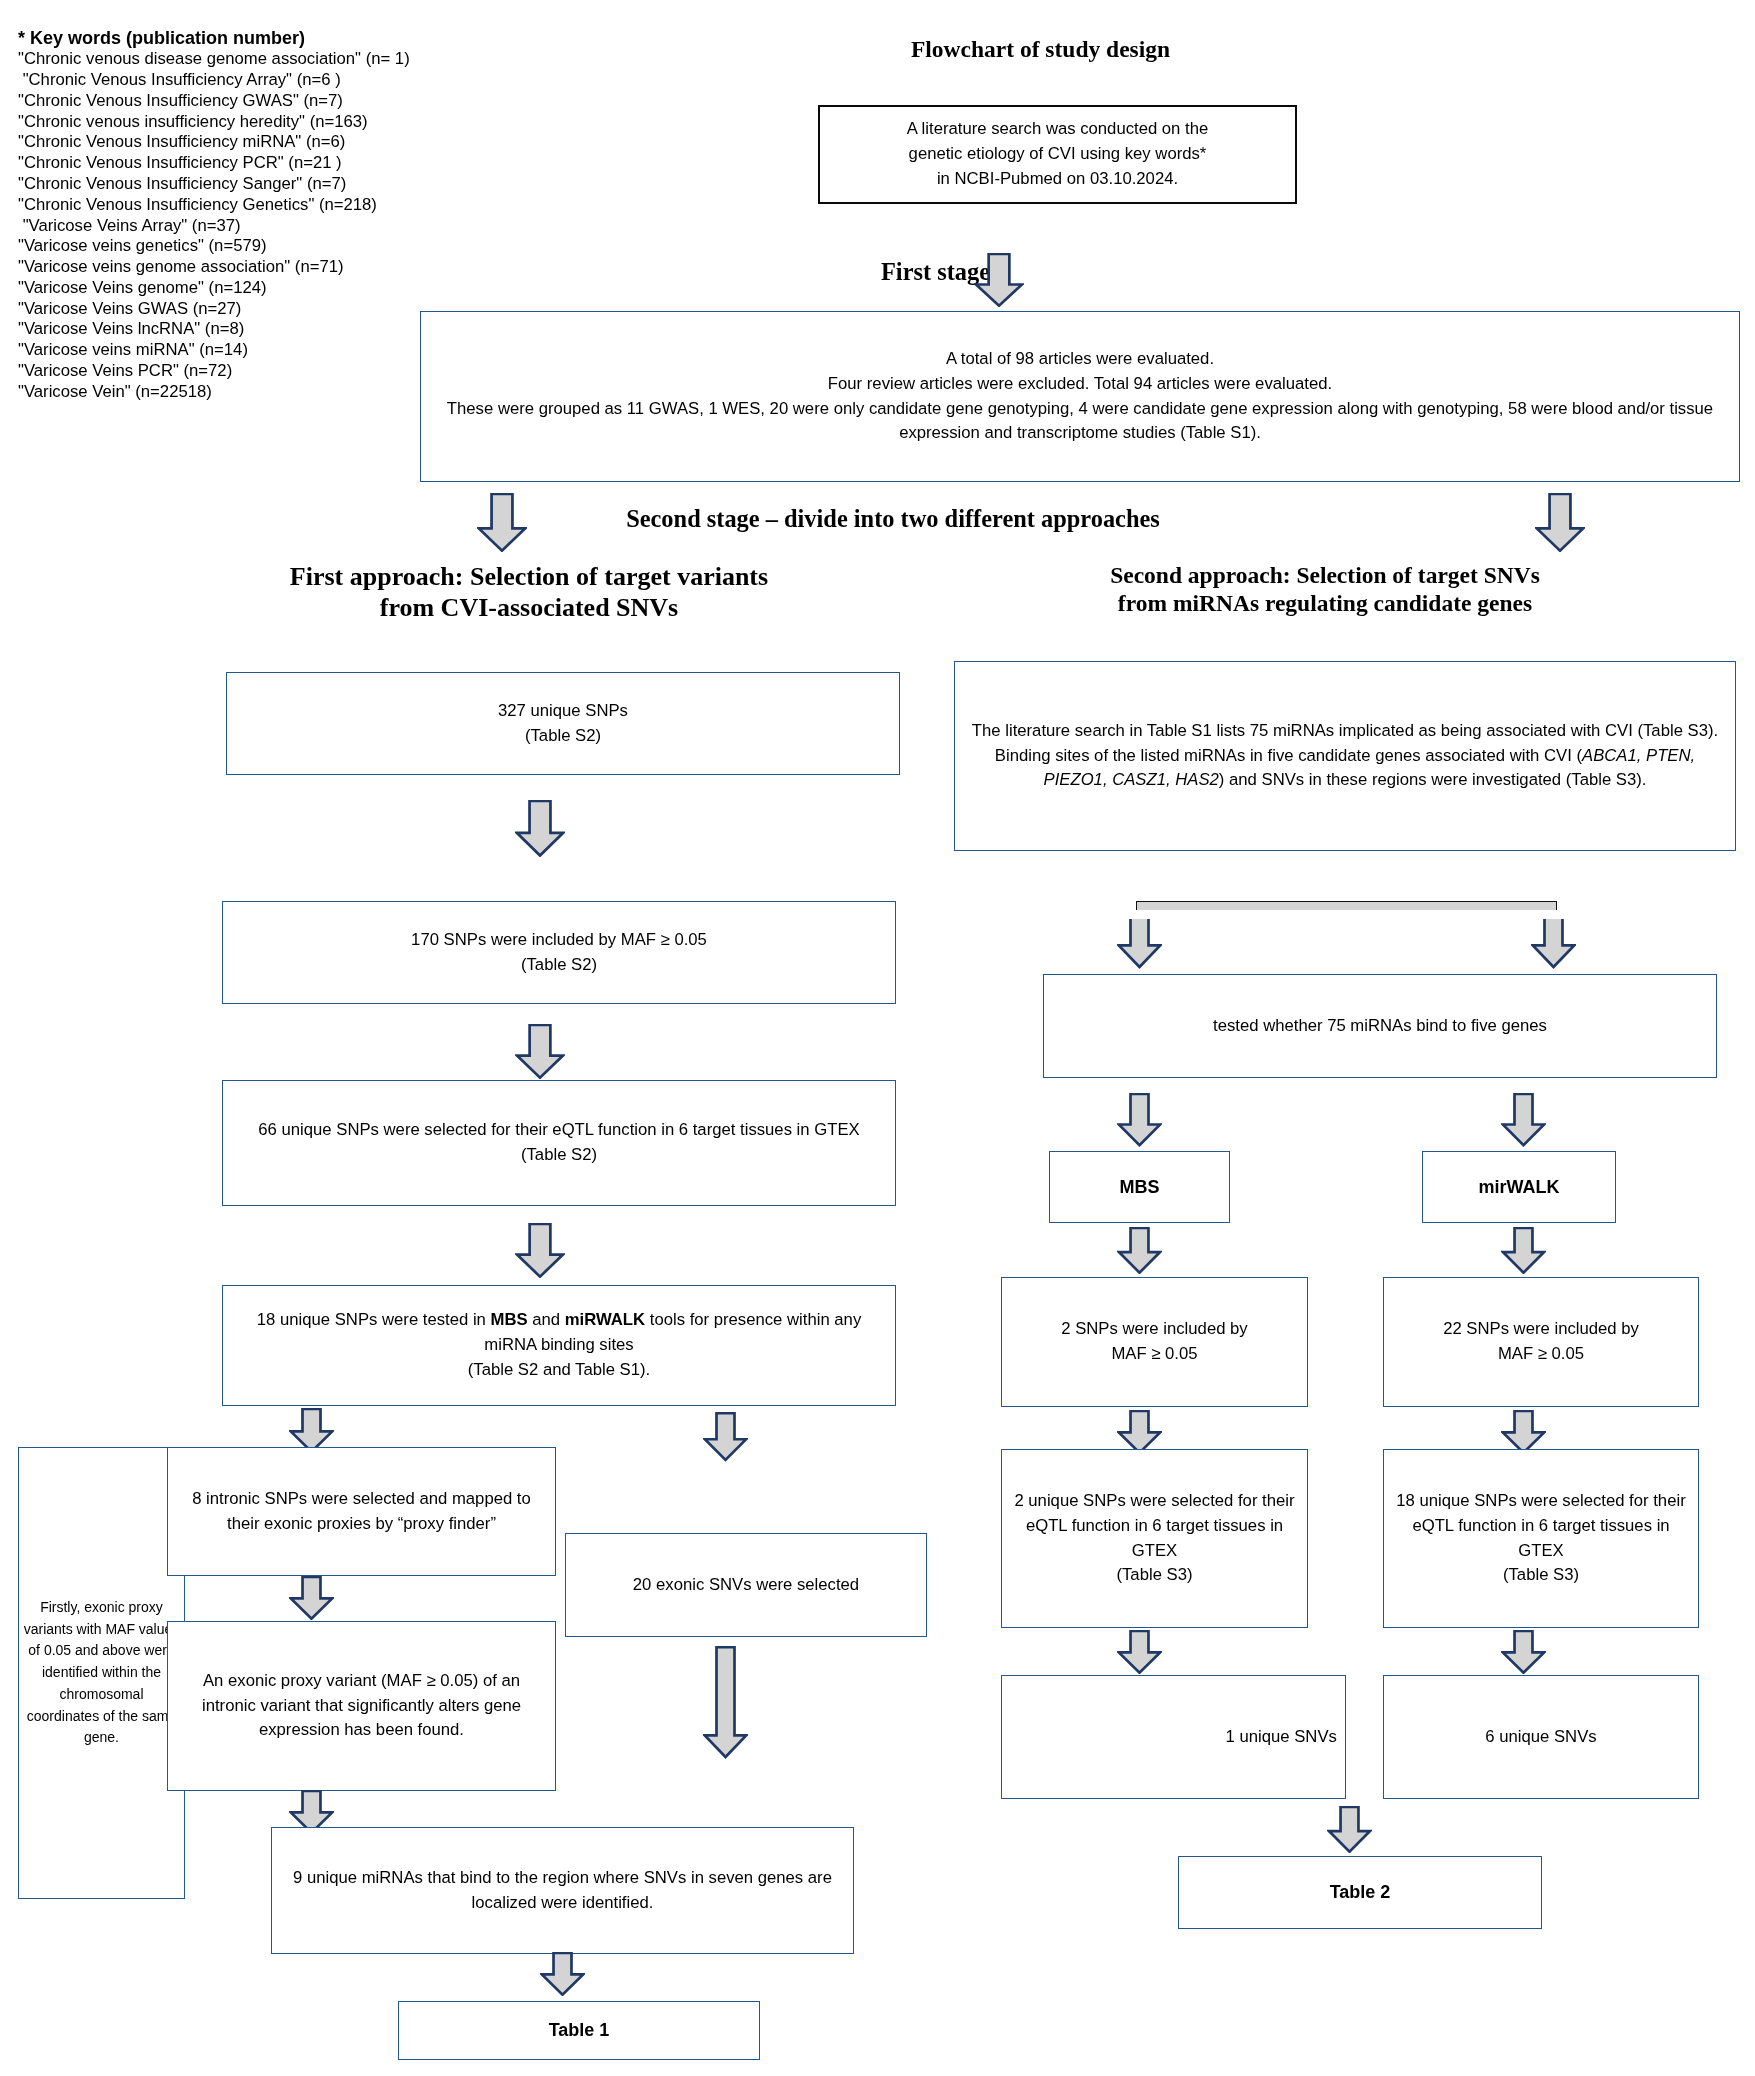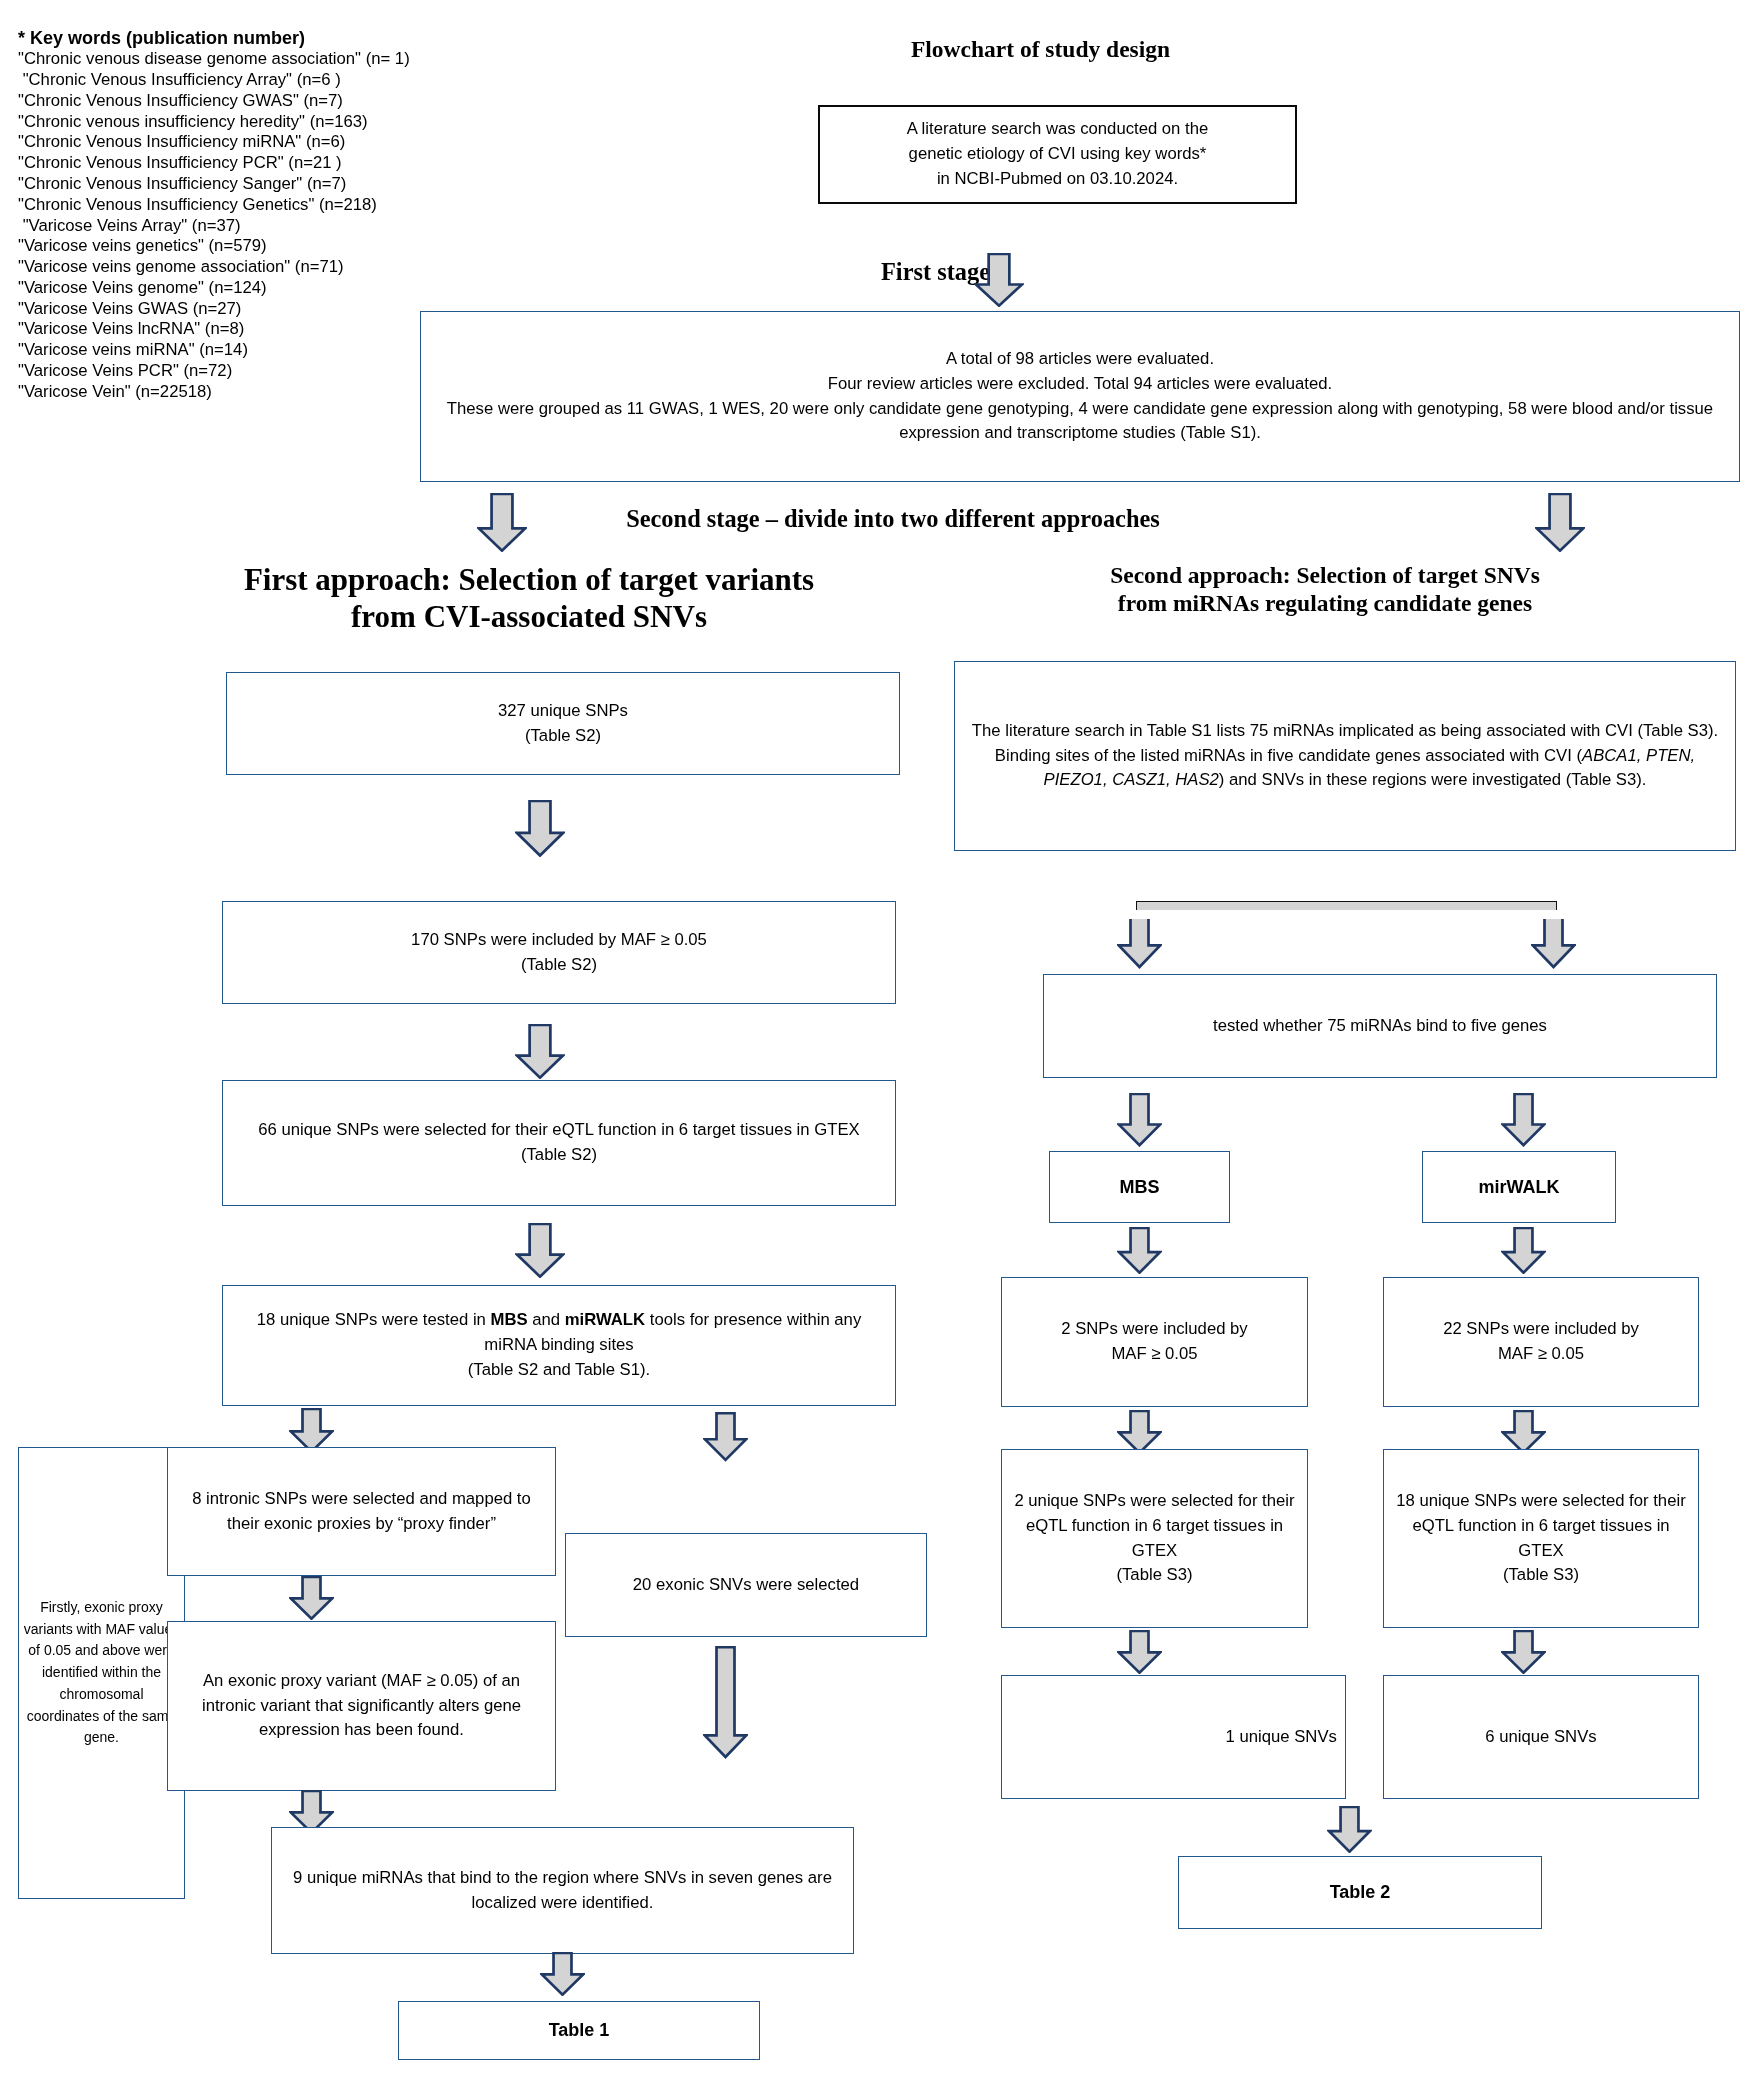--- a/index.html
+++ b/index.html
@@ -20,21 +20,21 @@
 
   
   .title-main {
     font-family:"Liberation Serif", serif;
     font-weight:bold; text-align:center;
   }
   #flow-title { left:769px; top:36px; width:543px; font-size:23.5px; }
   #first-stage-label { left:796px; top:258px; width:194px; font-size:24.4px;
       font-family:"Liberation Serif", serif; font-weight:bold; text-align:right; }
   #second-stage-label { left:565px; top:505px; width:656px; font-size:24.4px; }
-  #approach1-title { left:154px; top:562px; width:750px; font-size:31px; line-height:1.18; }
+  #approach1-title { left:154px; top:562px; width:750px; font-size:26px; line-height:1.18; }
   #approach2-title { left:936px; top:562px; width:778px; font-size:23.5px; line-height:1.18; }
 
   
   .box {
     border:1.8px solid #23578F;
     background:#ffffff;
     display:flex; align-items:center; justify-content:center;
     text-align:center;
     font-size:16.7px; line-height:1.48;
     padding:4.5px 8.1px;

